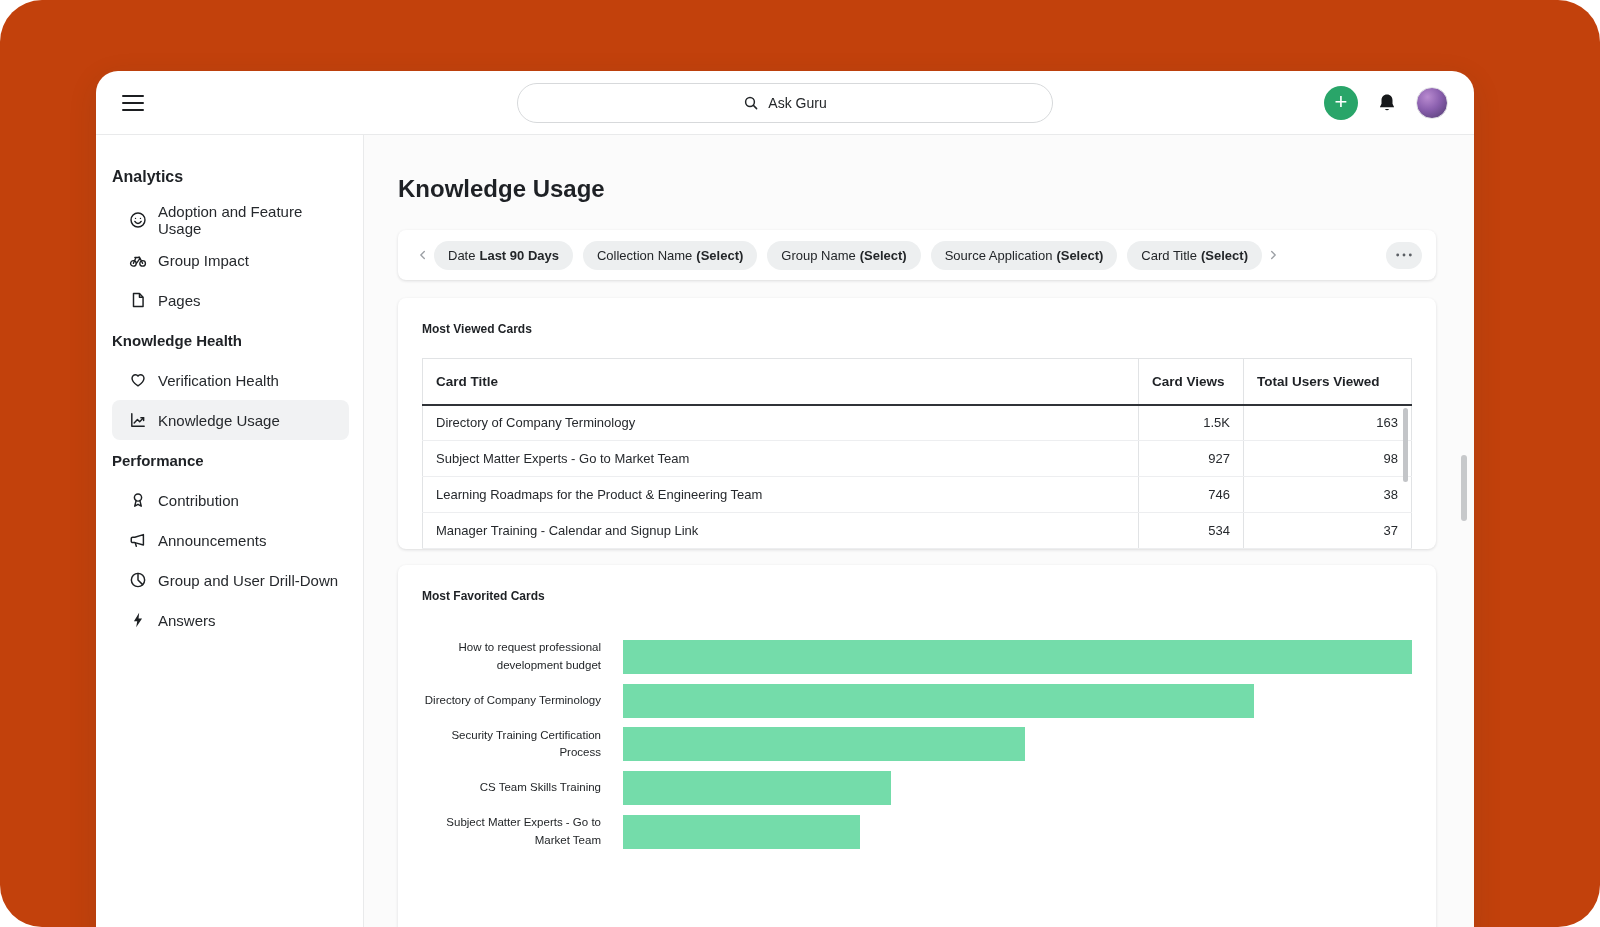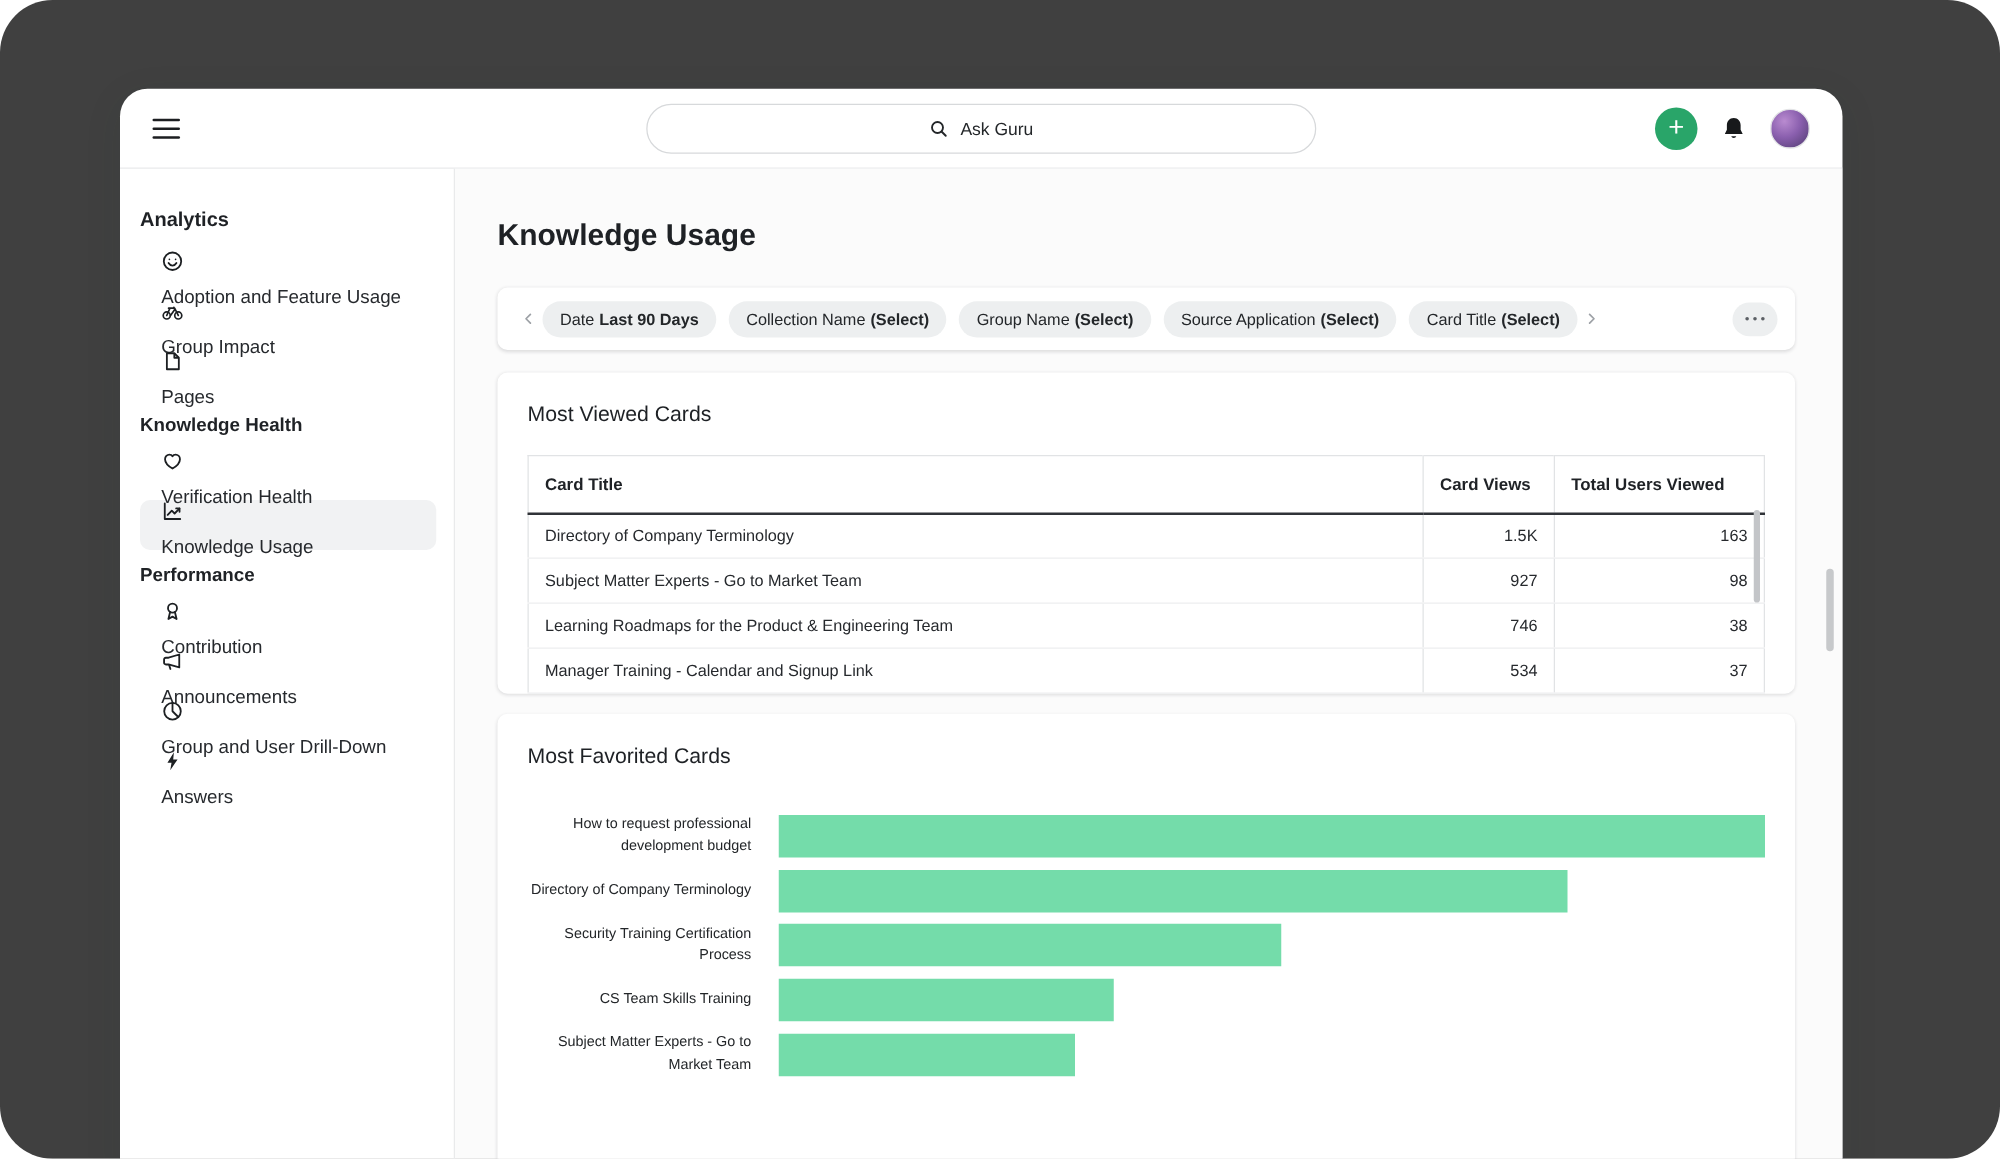--- a/index.html
+++ b/index.html
@@ -1,17 +1,17 @@
 <!DOCTYPE html>
 <html><head>
 <meta charset="utf-8">
 <style>
   * { box-sizing: border-box; }
   html,body { margin:0; padding:0; background:#ffffff; font-family:"Liberation Sans", sans-serif; }
-  .canvas { position:relative; width:1600px; height:927px; background:#404040; border-radius:42px; overflow:hidden; }
+  .canvas { position:relative; width:1600px; height:927px; background:#c2410c; border-radius:42px; overflow:hidden; }
 
   .app-window { position:absolute; left:96px; top:71px; width:1378px; height:880px;
     background:#fff; border-radius:22px; overflow:hidden; box-shadow:0 8px 30px rgba(30,60,45,.10); }
 
   
   .topbar { position:relative; height:64px; border-bottom:1px solid #e9eaeb; display:flex; align-items:center; padding:0 26px; }
   .hamburger { width:22px; height:16px; display:flex; flex-direction:column; justify-content:space-between; background:none; border:none; cursor:pointer; padding:0; }
   .hamburger span { display:block; height:2px; border-radius:1px; background:#1c1e21; }
   .searchbar { position:absolute; left:50%; top:12px; transform:translateX(-50%); width:536px; height:40px;
     border:1px solid #d7d9db; border-radius:20px; background:#fff; display:flex; align-items:center; justify-content:center; gap:9px; cursor:text; }
@@ -20,42 +20,42 @@
   .topbar-right { margin-left:auto; display:flex; align-items:center; gap:18px; }
   .add-btn { width:34px; height:34px; border-radius:50%; border:none; color:#fff; font-size:22px; line-height:1; display:flex; align-items:center; justify-content:center; cursor:pointer; padding:0 0 2px 0; }
   .bell-btn { width:22px; height:22px; background:none; border:none; padding:0; color:#17191b; cursor:pointer; display:flex; }
   .avatar { width:32px; height:32px; border-radius:50%; background:radial-gradient(circle at 35% 30%, #b98bd0 0%, #8a5fae 45%, #4f3a6e 100%); border:1px solid #e3e4e6; cursor:pointer; }
 
   
   .body-row { display:flex; height:815px; }
   .sidebar { width:268px; flex-shrink:0; border-right:1px solid #e9eaeb; padding:25px 14px 0 16px; background:#fff; }
   .sidebar-title { font-size:16px; font-weight:700; color:#1e2125; margin:0 0 6px 0; padding-left:0; height:34px; display:flex; align-items:center; }
   .side-section-label { height:40px; display:flex; align-items:center; font-size:15px; font-weight:700; color:#1f2226; }
-  .side-item { height:40px; display:flex; align-items:flex-start; gap:11px; padding:0 10px 0 17px; border-radius:8px; cursor:pointer; color:#26292d;flex-direction:column; }
+  .side-item { height:40px; display:flex; align-items:center; gap:11px; padding:0 10px 0 17px; border-radius:8px; cursor:pointer; color:#26292d; }
   .side-item.selected { background:#f1f2f3; }
   .side-item .icon { width:18px; height:18px; display:flex; color:#1d2023; flex-shrink:0; }
   .side-item .icon svg { width:18px; height:18px; }
   .side-label { font-size:15px; color:#26292d; }
 
   .main { flex:1; position:relative; background:#fbfbfb; padding:40px 38px 0 34px; overflow:hidden; }
   .page-title { font-size:24px; font-weight:700; color:#1e2125; margin:0 0 27px 0; }
 
   
   .filterbar { background:#fff; border-radius:8px; box-shadow:0 1px 3px rgba(32,35,39,.14); height:50px;
     display:flex; align-items:center; gap:0; padding:0 14px; margin-bottom:18px; }
   .chev { width:22px; height:22px; background:none; border:none; color:#9da1a6; padding:0; display:flex; align-items:center; justify-content:center; cursor:pointer; }
   .pill { background:#edeff0; border:none; border-radius:15px; height:29px; padding:0 14px; font-size:13px; color:#232629;
     display:flex; align-items:center; gap:4px; font-family:inherit; cursor:pointer; white-space:nowrap; }
   .pill strong { font-weight:700; }
   .more-btn { margin-left:auto; background:#edeff0; border:none; border-radius:14px; height:27px; width:36px;
     display:flex; align-items:center; justify-content:center; color:#5b5f64; cursor:pointer; }
 
   
   .card { background:#fff; border-radius:8px; box-shadow:0 1px 3px rgba(32,35,39,.14); padding:24px; margin-bottom:16px; position:relative; }
-  .card h2 { font-size:17px; font-weight:400; color:#1e2125; margin:0 0 22px 0; }
+  .card h2 { font-size:12px; font-weight:700; color:#1e2125; margin:0 0 22px 0; }
 
   table.viewed { width:100%; border-collapse:collapse; border:1px solid #e1e3e5; }
   table.viewed th { text-align:left; font-weight:700; font-size:13.5px; color:#1f2226; height:46px; padding:0 13px; border-bottom:2px solid #303338; }
   table.viewed td { font-size:13px; color:#26292d; height:36px; padding:0 13px; border-bottom:1px solid #edeef0; }
   .col-views { width:105px; } .col-users { width:168px; }
   th.num, td.num { text-align:right; border-left:1px solid #e1e3e5; }
 
   .table-scrollbar { position:absolute; right:28px; top:110px; width:5px; height:74px; border-radius:3px; background:#c3c5c8; }
   .main-scrollbar { position:absolute; right:7px; top:320px; width:6px; height:66px; border-radius:3px; background:#c7c9cb; }
 

